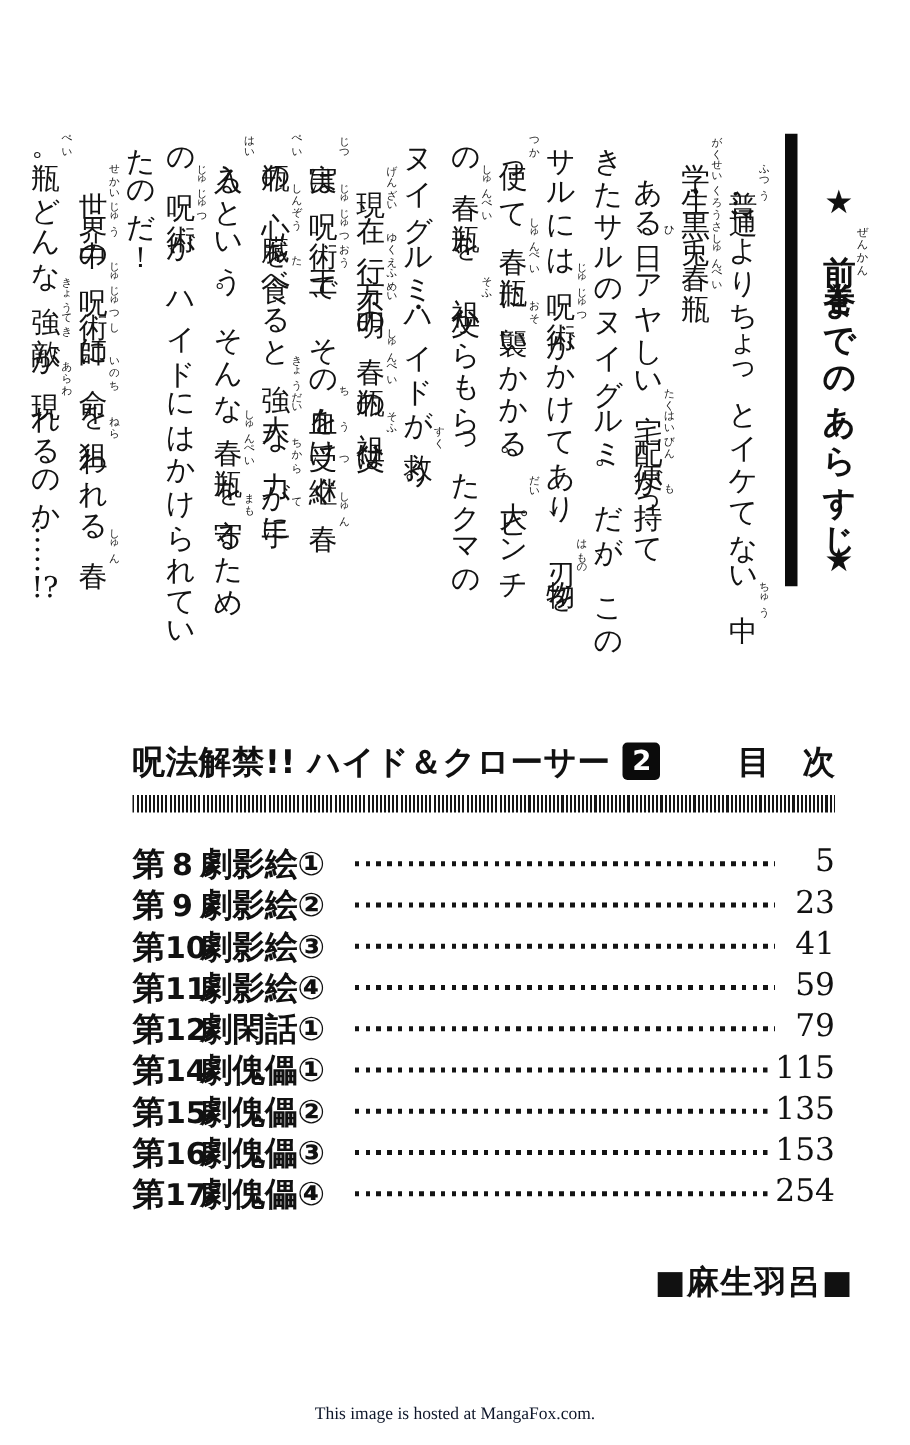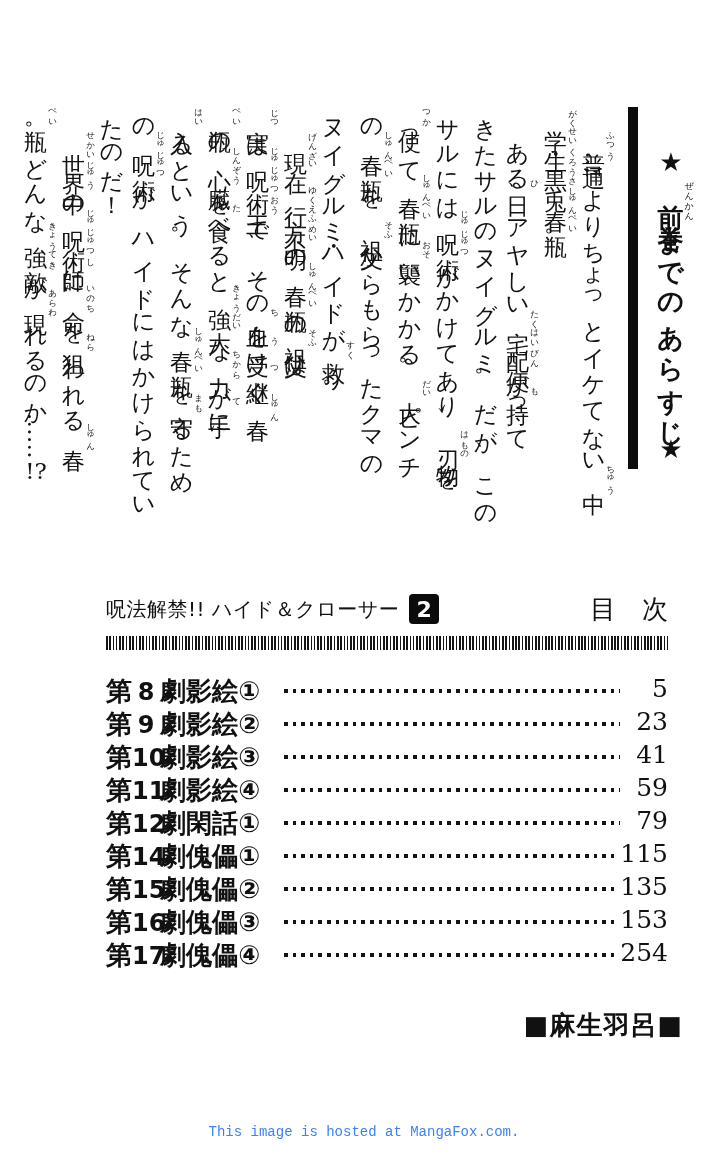--- a/index.html
+++ b/index.html
@@ -18,40 +18,40 @@
   .syn-col{white-space:nowrap;}
   .syn-col.indent{text-indent:23px;}
   ruby{ruby-position:over;}
   rt{font-size:8.5px;font-family:"DejaVu Sans",sans-serif;letter-spacing:0;}
   .syn-header rt{font-size:9px;font-weight:normal;}
   .tcy{text-combine-upright:all;}
 
   
   .toc{position:absolute;left:106px;right:60px;top:592px;}
   .toc-head{display:flex;align-items:center;height:34px;}
-  .toc-title{font-size:20px;font-weight:normal;letter-spacing:0.5px;}
+  .toc-title{font-size:26px;font-weight:bold;letter-spacing:0.5px;}
   .vol-badge{background:#0b0b0b;color:#fff;width:30px;height:30px;border-radius:4px;
              display:flex;align-items:center;justify-content:center;
              font-size:22px;font-weight:bold;margin-left:10px;flex:0 0 auto;}
-  .index-label{margin-left:auto;font-size:26px;font-weight:normal;}
+  .index-label{margin-left:auto;font-size:26px;font-weight:bold;}
   .toc-rule{height:14px;margin-top:10px;
             background:repeating-linear-gradient(90deg,#151515 0 1.6px,transparent 1.6px 3.3px);}
   .toc-list{margin-top:24px;}
   .toc-row{display:flex;align-items:flex-start;height:33px;font-size:26px;font-weight:bold;}
   .ch-num{display:inline-block;width:28px;text-align:center;font-size:24px;}
   .row-title{width:88px;flex:0 0 auto;}
   .dots{flex:1 1 auto;height:4px;margin-left:10px;margin-right:6px;align-self:center;
         background:repeating-linear-gradient(to right,#141414 0 3.6px,transparent 3.6px 8.6px);}
   .page-num{font-family:"DejaVu Serif",serif;font-weight:normal;font-size:25px;
             min-width:42px;text-align:right;}
 
   
   .author{position:absolute;right:45px;top:1008px;font-size:26px;font-weight:bold;letter-spacing:1px;margin-left:16px;}
   .footer{position:absolute;left:0;right:0;top:1124px;text-align:center;
-          font-family:Liberation Mono, monospace;font-size:14px;color:#3b82f6;}
+          font-family:Liberation Serif, serif;font-size:14px;color:#0f172a;}
 </style>
 </head>
 <body>
 
 <div class="page">
 
   <section class="synopsis">
     <div class="syn-header"><span>★</span><ruby>前巻<rt>ぜんかん</rt></ruby><span>までのあらすじ★</span></div>
     <div class="syn-bar"></div>
     <div class="syn-body">

